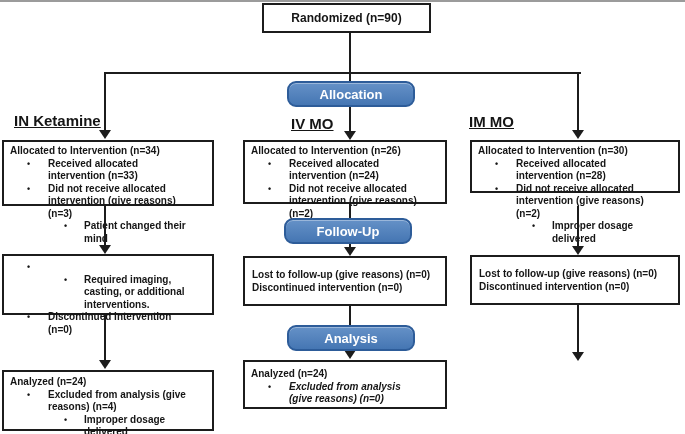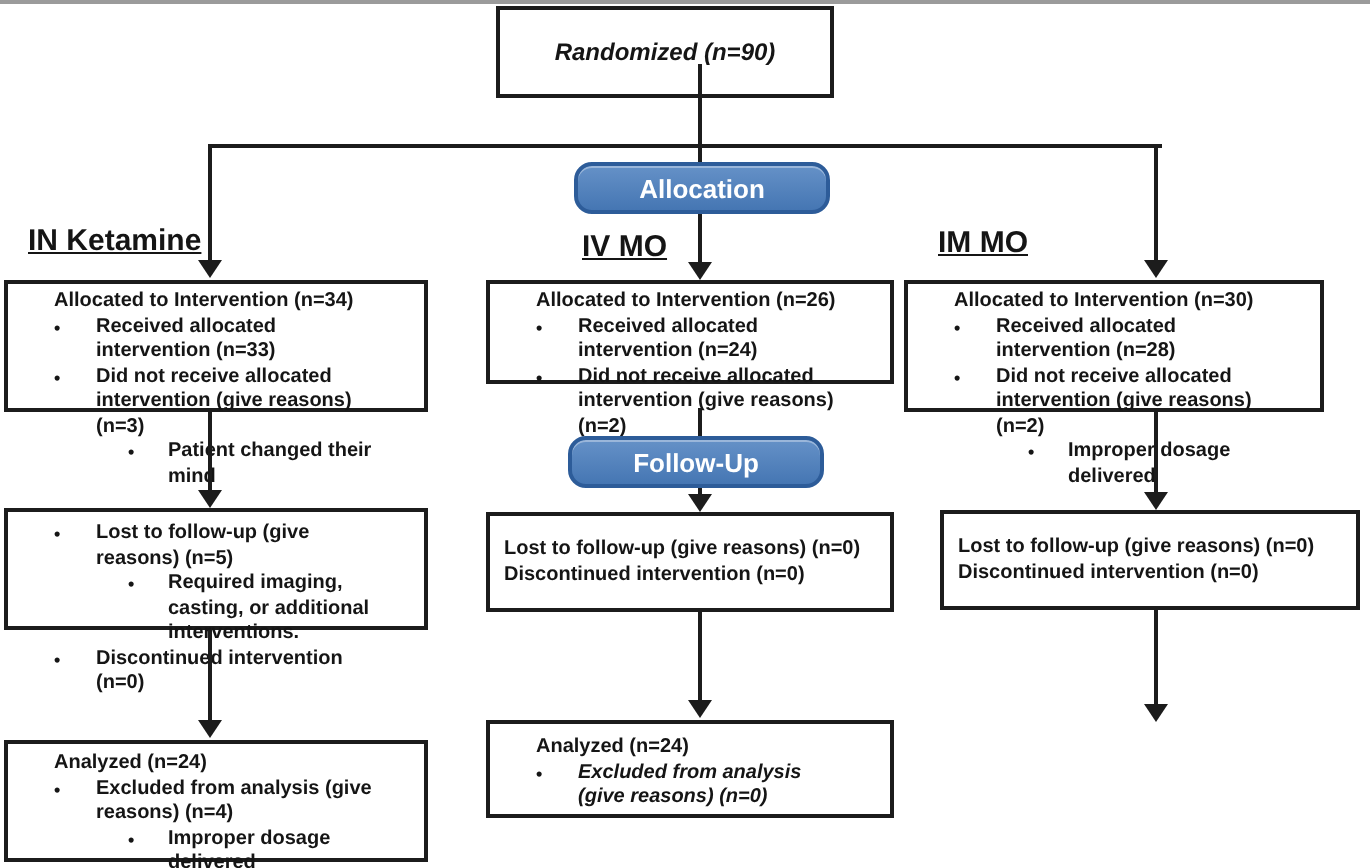--- a/index.html
+++ b/index.html
@@ -5,21 +5,21 @@
   html,body { margin:0; padding:0; background:#fff; }
   #fig {
     position:relative; width:685px; height:434px; background:#fff;
     font-family:"Liberation Sans", sans-serif; color:#151515; overflow:hidden;
   }
   .box {
     position:absolute; background:#fff; border:2px solid #1c1c1c;
     box-sizing:border-box; font-size:10px; font-weight:bold; line-height:12.5px;
   }
   .box .inner { padding-top:3px; }
-  .t0 { padding-left:23px; }
+  .t0 { padding-left:6px; }
   .pl { padding-left:7px; }
   .bl { display:flex; }
   .bl .blt { flex:0 0 auto; font-size:9px; }
   .blt::before { content:"\2022"; }
   .l1 .blt { margin-left:23px; width:21px; }
   .l2 .blt { margin-left:60px; width:20px; }
   .bl .tx { flex:1 1 auto; padding-right:19px; }
   .titlebox {
     position:absolute; background:#fff; border:2px solid #1c1c1c; box-sizing:border-box;
     display:flex; align-items:center; justify-content:center;
@@ -44,21 +44,21 @@
     border-left:6px solid transparent; border-right:6px solid transparent;
     border-top:9px solid #1c1c1c;
   }
   .botrule { position:absolute; left:0; top:432; width:685px; height:2px; background:#9b9b9b; }
 </style>
 </head>
 <body>
 
 <div id="fig">
 
-  <div class="titlebox" style="left:248px;top:3px;width:169px;height:46px;font-style:italic;">
+  <div class="titlebox" style="left:262px;top:3px;width:169px;height:30px;">
     <span>Randomized (n=90)</span>
   </div>
 
   <div class="vline" style="left:349px;top:32px;height:41px;"></div>
   <div class="hline" style="left:104px;top:72px;width:477px;"></div>
   <div class="vline" style="left:104px;top:72px;height:58px;"></div>
   <div class="arr" style="left:99px;top:130px;"></div>
   <div class="vline" style="left:349px;top:72px;height:60px;"></div>
   <div class="arr" style="left:344px;top:131px;"></div>
   <div class="vline" style="left:577px;top:72px;height:58px;"></div>
@@ -82,38 +82,38 @@
       <div class="bl l1">
           <span class="blt"></span>
           <span class="tx">Did not receive allocated intervention (give reasons) (n=3)</span>
         </div>
       <div class="bl l2">
           <span class="blt"></span>
           <span class="tx">Patient changed their mind</span>
         </div>
     </div>
   </div>
-  <div class="box" style="left:243px;top:140px;width:204px;height:52px;">
+  <div class="box" style="left:243px;top:140px;width:204px;height:64px;">
     <div class="inner">
       <div class="t0">Allocated to Intervention (n=26)</div>
       <div class="bl l1">
           <span class="blt"></span>
           <span class="tx">Received allocated intervention (n=24)</span>
         </div>
       <div class="bl l1">
           <span class="blt"></span>
           <span class="tx">Did not receive allocated intervention (give reasons) (n=2)</span>
         </div>
       <div class="bl l2">
           <span class="blt"></span>
           <span class="tx">Improper dosage delivered</span>
         </div>
     </div>
   </div>
-  <div class="box" style="left:452px;top:140px;width:210px;height:66px;">
+  <div class="box" style="left:470px;top:140px;width:210px;height:53px;">
     <div class="inner">
       <div class="t0">Allocated to Intervention (n=30)</div>
       <div class="bl l1">
           <span class="blt"></span>
           <span class="tx">Received allocated intervention (n=28)</span>
         </div>
       <div class="bl l1">
           <span class="blt"></span>
           <span class="tx">Did not receive allocated intervention (give reasons) (n=2)</span>
         </div>
@@ -132,21 +132,20 @@
   <div class="arr" style="left:572px;top:246px;"></div>
 
   <div class="banner" style="left:284px;top:218px;">
     <span>Follow-Up</span>
   </div>
 
   <div class="box" style="left:2px;top:254px;width:212px;height:61px;">
     <div class="inner" style="padding-top:5px;">
       <div class="bl l1">
           <span class="blt"></span>
-          <span class="tx">Lost to follow-up (give reasons) (n=5)</span>
         </div>
       <div class="bl l2">
           <span class="blt"></span>
           <span class="tx">Required imaging, casting, or additional interventions.</span>
         </div>
       <div class="bl l1">
           <span class="blt"></span>
           <span class="tx">Discontinued intervention (n=0)</span>
         </div>
     </div>
@@ -164,20 +163,23 @@
     </div>
   </div>
 
   <div class="vline" style="left:104px;top:315px;height:46px;"></div>
   <div class="arr" style="left:99px;top:360px;"></div>
   <div class="vline" style="left:349px;top:306px;height:45px;"></div>
   <div class="arr" style="left:344px;top:350px;"></div>
   <div class="vline" style="left:577px;top:305px;height:48px;"></div>
   <div class="arr" style="left:572px;top:352px;"></div>
 
+  <div class="banner" style="left:287px;top:325px;">
+    <span>Analysis</span>
+  </div>
 
   <div class="box" style="left:2px;top:370px;width:212px;height:61px;">
     <div class="inner" style="padding-top:4px;">
       <div class="t0">Analyzed (n=24)</div>
       <div class="bl l1">
           <span class="blt"></span>
           <span class="tx">Excluded from analysis (give reasons) (n=4)</span>
         </div>
       <div class="bl l2">
           <span class="blt"></span>

